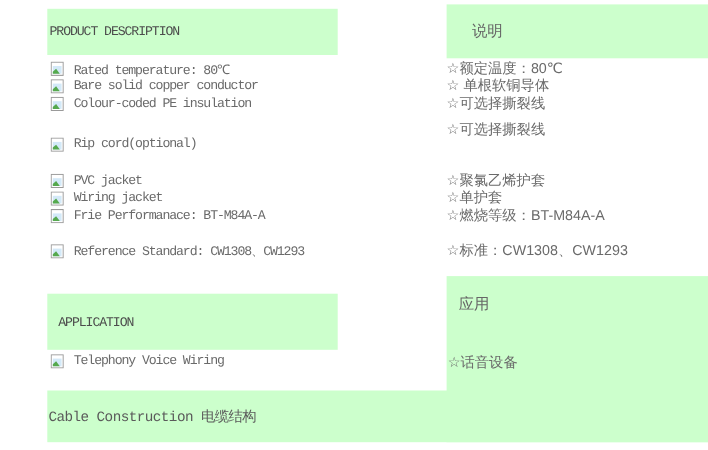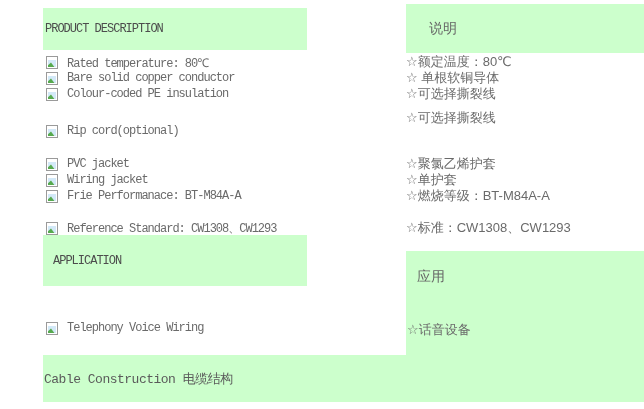--- a/index.html
+++ b/index.html
@@ -13,21 +13,21 @@
   .grp{position:absolute;}
   .grp-left{left:3px;width:360px;}
   .grp-right{left:366px;width:275px;text-align:center;}
   .row{height:16px;display:flex;align-items:center;white-space:nowrap;}
   .ico{width:12px;height:13px;margin:0 9px 0 3px;flex:none;line-height:0;}
   
   .hdr-desc-en{left:3px;top:8px;width:264px;height:42px;}
   .hdr-desc-en .vcenter{padding-left:2px;}
   .hdr-desc-zh{left:366px;top:4px;width:271px;height:49px;}
   .hdr-desc-zh .vcenter{padding-left:23px;}
-  .hdr-app-en{left:3px;top:235px;width:264px;height:51px;}
+  .hdr-app-en{left:3px;top:267px;width:264px;height:51px;}
   .hdr-app-en .vcenter{padding-left:10px;}
   .app-block-zh{left:366px;top:251px;width:271px;height:151px;}
   .app-zh-title{position:absolute;left:11px;top:17px;}
   .app-zh-item{position:absolute;left:1px;top:70px;height:16px;display:flex;align-items:flex-start;white-space:nowrap;}
   .telephony-row{position:absolute;left:3px;top:320px;width:360px;}
   .footer-band{left:3px;top:355px;width:634px;height:47px;}
   .footer-band .vcenter{padding-left:1px;align-items:center;}
   .footer-label{font-family:"Liberation Mono","DejaVu Sans Mono","Liberation Sans",sans-serif;font-size:13px;letter-spacing:-0.5px;color:#5a5a5a;white-space:nowrap;}
 </style>
 </head>

